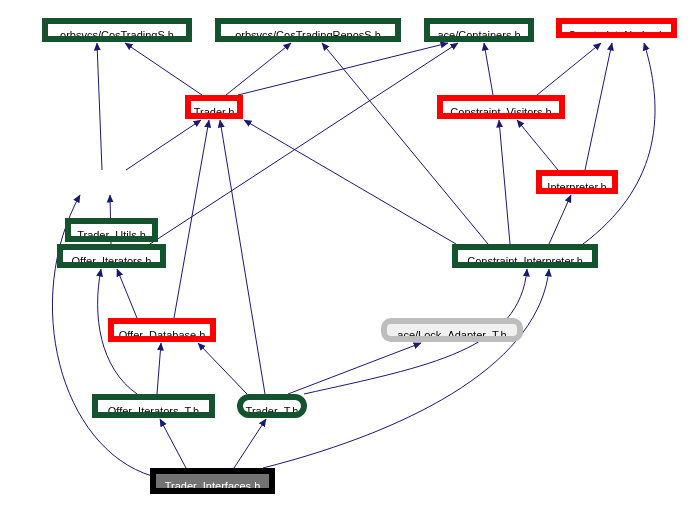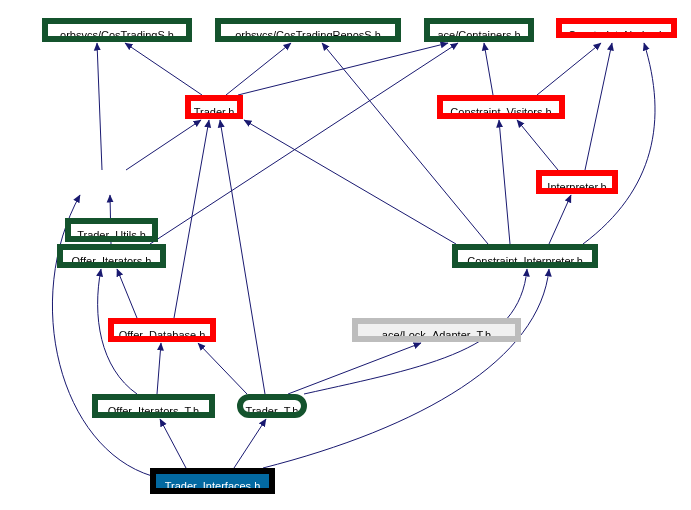--- a/index.html
+++ b/index.html
@@ -19,21 +19,21 @@
     background:#ffffff;
     color:#000000;
     font-size:11px;
     text-align:center;
     white-space:nowrap;
     overflow:hidden;
     cursor:default;
   }
   .node.red{border-color:#ff0000;}
   .node.gray{background:#f0f0f0;border-color:#bdbdbd;}
-  .node.root{background:#0369a1;border-color:#000000;color:#ffffff;}
+  .node.root{background:#737373;border-color:#000000;color:#ffffff;}
 </style>
 </head>
 <body>
 
 <div id="stage">
   <svg id="edges-layer" width="691" height="510" viewBox="0 0 691 510" xmlns="http://www.w3.org/2000/svg">
     <defs>
       <marker id="arrow" markerWidth="9" markerHeight="9" refX="7.5" refY="4" orient="auto" markerUnits="userSpaceOnUse">
         <path d="M0,0.5 L8,4 L0,7.5 z" fill="#191970"></path>
       </marker>
@@ -72,17 +72,17 @@
     <div class="node plain" style="left: 215px; top: 18px; width: 186px; height: 24px; line-height: 22px;">orbsvcs/CosTradingReposS.h</div>
     <div class="node plain" style="left: 424px; top: 18px; width: 110px; height: 24px; line-height: 22px;">ace/Containers.h</div>
     <div class="node red" style="left: 556px; top: 18px; width: 121px; height: 20px; line-height: 22px;">Constraint_Nodes.h</div>
     <div class="node red" style="left: 185px; top: 95px; width: 58px; height: 24px; line-height: 22px;">Trader.h</div>
     <div class="node red" style="left: 437px; top: 95px; width: 128px; height: 24px; line-height: 22px;">Constraint_Visitors.h</div>
     <div class="node plain" style="left: 65px; top: 170px; width: 93px; height: 24px; line-height: 22px; margin-top: 48px;">Trader_Utils.h</div>
     <div class="node red" style="left: 536px; top: 170px; width: 82px; height: 24px; line-height: 22px;">Interpreter.h</div>
     <div class="node plain" style="left: 452px; top: 244px; width: 146px; height: 24px; line-height: 22px;">Constraint_Interpreter.h</div>
     <div class="node plain" style="left: 57px; top: 244px; width: 109px; height: 24px; line-height: 22px;">Offer_Iterators.h</div>
     <div class="node red" style="left: 108px; top: 318px; width: 108px; height: 24px; line-height: 22px;">Offer_Database.h</div>
-    <div class="node gray" style="left: 352px; top: 318px; width: 169px; height: 24px; line-height: 22px;">ace/Lock_Adapter_T.h</div>
+    <div class="node gray" style="left: 381px; top: 318px; width: 142px; height: 24px; line-height: 22px; border-radius: 10px;">ace/Lock_Adapter_T.h</div>
     <div class="node plain" style="left: 92px; top: 394px; width: 123px; height: 24px; line-height: 22px;">Offer_Iterators_T.h</div>
     <div class="node plain" style="left: 237px; top: 394px; width: 70px; height: 24px; line-height: 22px; border-radius: 12px;">Trader_T.h</div>
     <div class="node root" style="left: 150px; top: 468px; width: 125px; height: 26px; line-height: 24px;">Trader_Interfaces.h</div>
   </div>
 
 </body></html>

